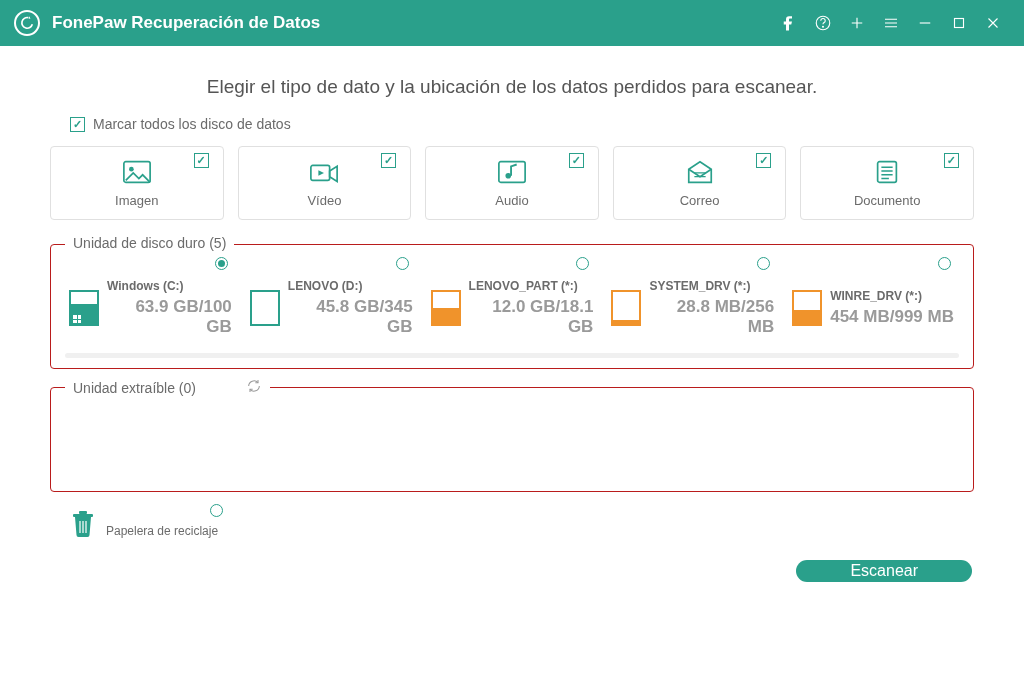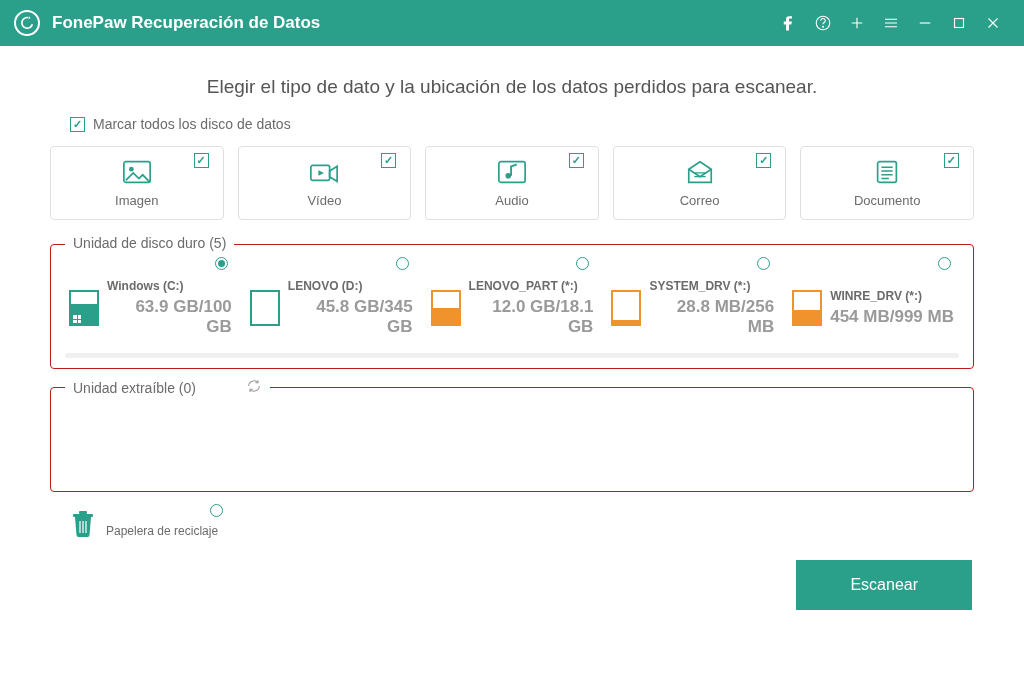--- a/index.html
+++ b/index.html
@@ -207,22 +207,22 @@
   .footer {
     display: flex;
     justify-content: flex-end;
     padding-right: 2px;
     margin-top: 18px;
   }
   .scan-btn {
     background: #2aa08b;
     color: #fff;
     font-size: 16px;
-    padding: 16px 54px;
-    border-radius: 0;
+    padding: 2px 54px;
+    border-radius: 13px;
     cursor: pointer;
     border: none;
   }
   .refresh-icon svg { width: 16px; height: 16px; stroke: #9a9a9a; fill: none; stroke-width: 1.6; }
   .spacer-title { margin-left: 40px; }
 </style>
 </head>
 <body>
 
 <div class="titlebar">

